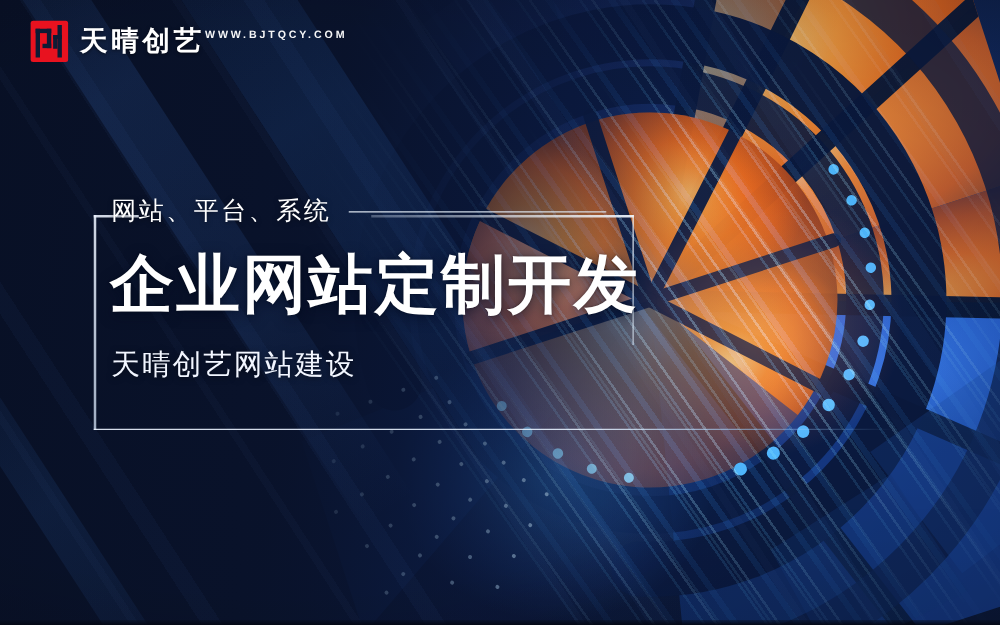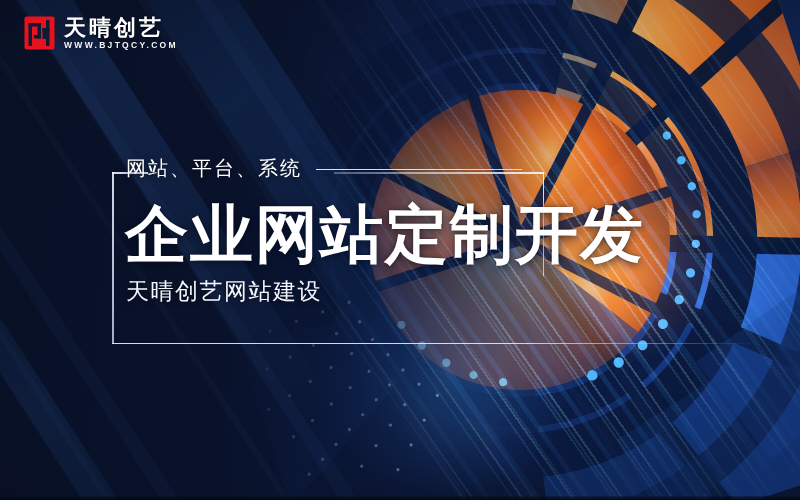--- a/index.html
+++ b/index.html
@@ -154,21 +154,21 @@
   
   .logo {
     position: absolute;
     left: 24px; top: 16px;
     display: flex;
     align-items: center;
     gap: 9px;
     z-index: 8;
   }
   .logo-mark { width: 31px; height: 34px; display: block; }
-  .logo-text { display: flex; flex-direction: column; justify-content: center; }
+  .logo-text { display: flex; flex-direction: row; justify-content: center; }
   .logo-cn {
     color: #ffffff;
     font-size: 22px;
     font-weight: 700;
     letter-spacing: 3px;
     line-height: 1.05;
     white-space: nowrap;
     text-shadow: 0 1px 3px rgba(0,0,0,.55);
   }
   .logo-url {
@@ -180,21 +180,20 @@
     white-space: nowrap;
     opacity: .96;
   }
 
   
   .frame {
     position: absolute;
     left: 75px; top: 172px;
     width: 432px; height: 172px;
     z-index: 7;
-    margin-left: 37px;
   }
   .frame-top-left {
     position: absolute; left: 0; top: 0; height: 1.5px; width: 36px;
     background: rgba(236,243,255,0.88);
   }
   .frame-top-right {
     position: absolute; right: 0; top: 0; height: 1.5px; width: 210px;
     background: linear-gradient(to right, rgba(225,238,255,0.30), rgba(240,247,255,0.92));
   }
   .frame-left {
@@ -232,21 +231,21 @@
     background: linear-gradient(to right, rgba(240,247,255,0.9), rgba(225,240,255,0.85));
     margin-right: 4px;
     position: relative;
     top: 1px;
   }
 
   .headline {
     position: absolute;
     left: 13px; top: 30px;
     color: #ffffff;
-    font-size: 63px;
+    font-size: 51px;
     font-weight: 700;
     letter-spacing: 2px;
     line-height: 1.02;
     white-space: nowrap;
     text-shadow: 0 2px 10px rgba(2,10,30,.7), 0 0 2px rgba(0,0,0,.4);
   }
   .subline {
     position: absolute;
     left: 14px; top: 104px;
     color: #f2f6ff;

